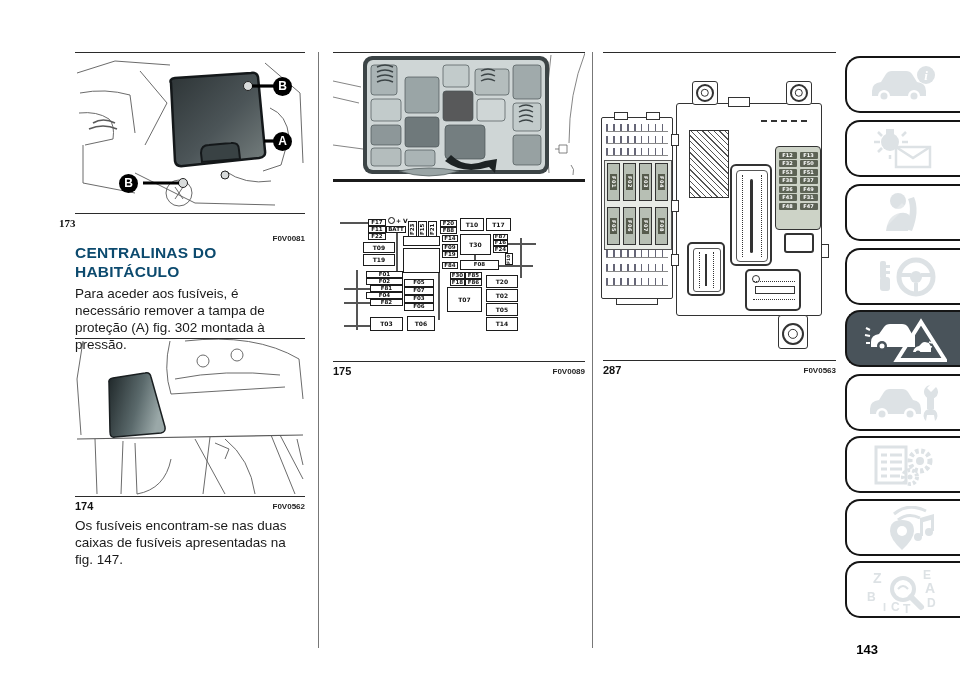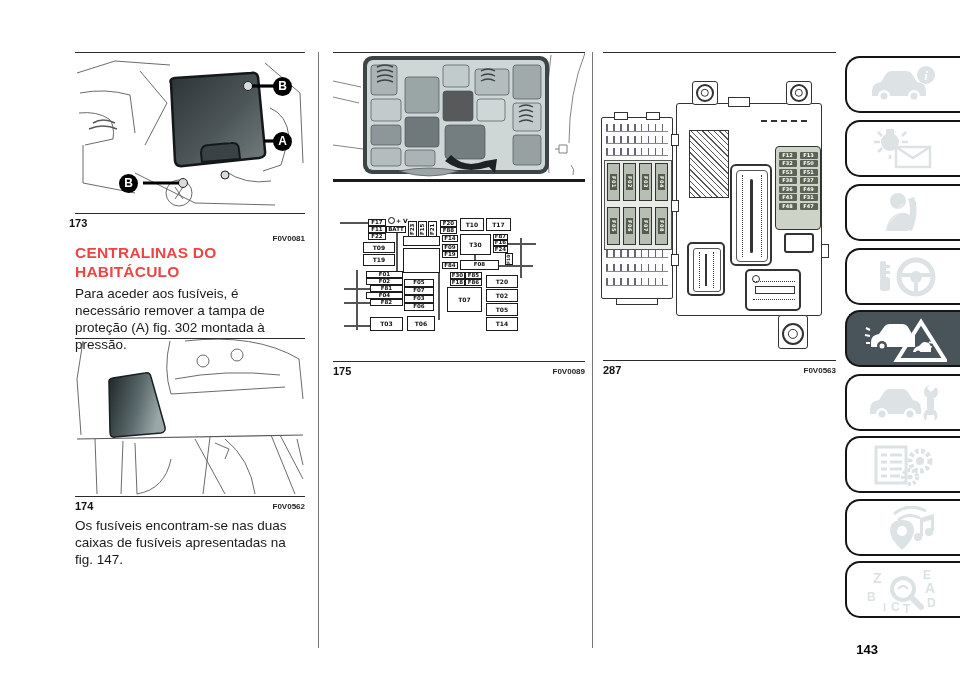--- a/index.html
+++ b/index.html
@@ -4,21 +4,21 @@
 <style>
   html,body{margin:0;padding:0;background:#fff;}
   #page{position:relative;width:960px;height:692px;background:#fff;overflow:hidden;
         font-family:"Liberation Sans",sans-serif;color:#111;}
   .abs{position:absolute;}
   .rule{position:absolute;background:#2b2b2b;height:1px;}
   .vdiv{position:absolute;width:1px;background:#777;}
   
   .cap-num{position:absolute;font:bold 11px/12px "Liberation Sans",sans-serif;color:#111;}
   .cap-code{position:absolute;font:bold 8px/10px "Liberation Sans",sans-serif;color:#222;text-align:right;}
-  .heading{position:absolute;font:bold 15.5px/19px "Liberation Sans",sans-serif;letter-spacing:.2px;color:#ef4444;}
+  .heading{position:absolute;font:bold 15.5px/19px "Liberation Sans",sans-serif;letter-spacing:.2px;color:#0c4a6e;}
   .body-text{position:absolute;font:13.5px/17px "Liberation Sans",sans-serif;color:#1a1a1a;}
   
   #schematic{position:absolute;left:352px;top:212px;width:182px;height:130px;}
   .fb{position:absolute;border:1px solid #1c1c1c;background:#fff;display:flex;align-items:center;
       justify-content:center;font:bold 5.5px/1 "DejaVu Sans",sans-serif;color:#111;box-sizing:border-box;}
   .fb.rot{writing-mode:vertical-rl;transform:rotate(180deg);}
   .ln{position:absolute;background:#555;}
   .batsym{position:absolute;font:bold 6px/1 "DejaVu Sans",sans-serif;color:#111;display:flex;align-items:center;gap:1px;}
   .batsym .c{width:5px;height:5px;border:1px solid #111;border-radius:50%;display:inline-block;}
   
@@ -89,21 +89,21 @@
         <line x1="177" y1="33" x2="200" y2="33"></line>
         <line x1="189" y1="88" x2="200" y2="88"></line>
         <line x1="68" y1="130" x2="104" y2="130"></line>
       </g>
     </svg>
     <div class="callout" style="left:198px;top:24px;">B</div>
     <div class="callout" style="left:198px;top:79px;">A</div>
     <div class="callout" style="left:44px;top:121px;">B</div>
   </div>
   <div class="rule" style="left:75px;top:213px;width:230px;"></div>
-  <div class="cap-num" style="left:69px;top:217px;">173</div>
+  <div class="cap-num" style="left:59px;top:217px;font-family:Liberation Serif, serif;">173</div>
   <div class="cap-code" style="left:225px;top:234px;width:80px;">F0V0081</div>
 
   <div class="heading" style="left:75px;top:243px;width:215px;">CENTRALINAS DO HABITÁCULO</div>
   <div class="body-text" style="left:75px;top:285px;width:232px;">Para aceder aos fusíveis, é necessário remover a tampa de proteção (A) fig. 302 montada à pressão.</div>
 
   <div class="rule" style="left:75px;top:338px;width:230px;"></div>
 
   <div class="abs" style="left:75px;top:339px;width:230px;height:157px;">
     <svg width="230" height="157" viewBox="0 0 230 157">
       <g stroke="#5a5a5a" stroke-width="0.9" fill="none">

